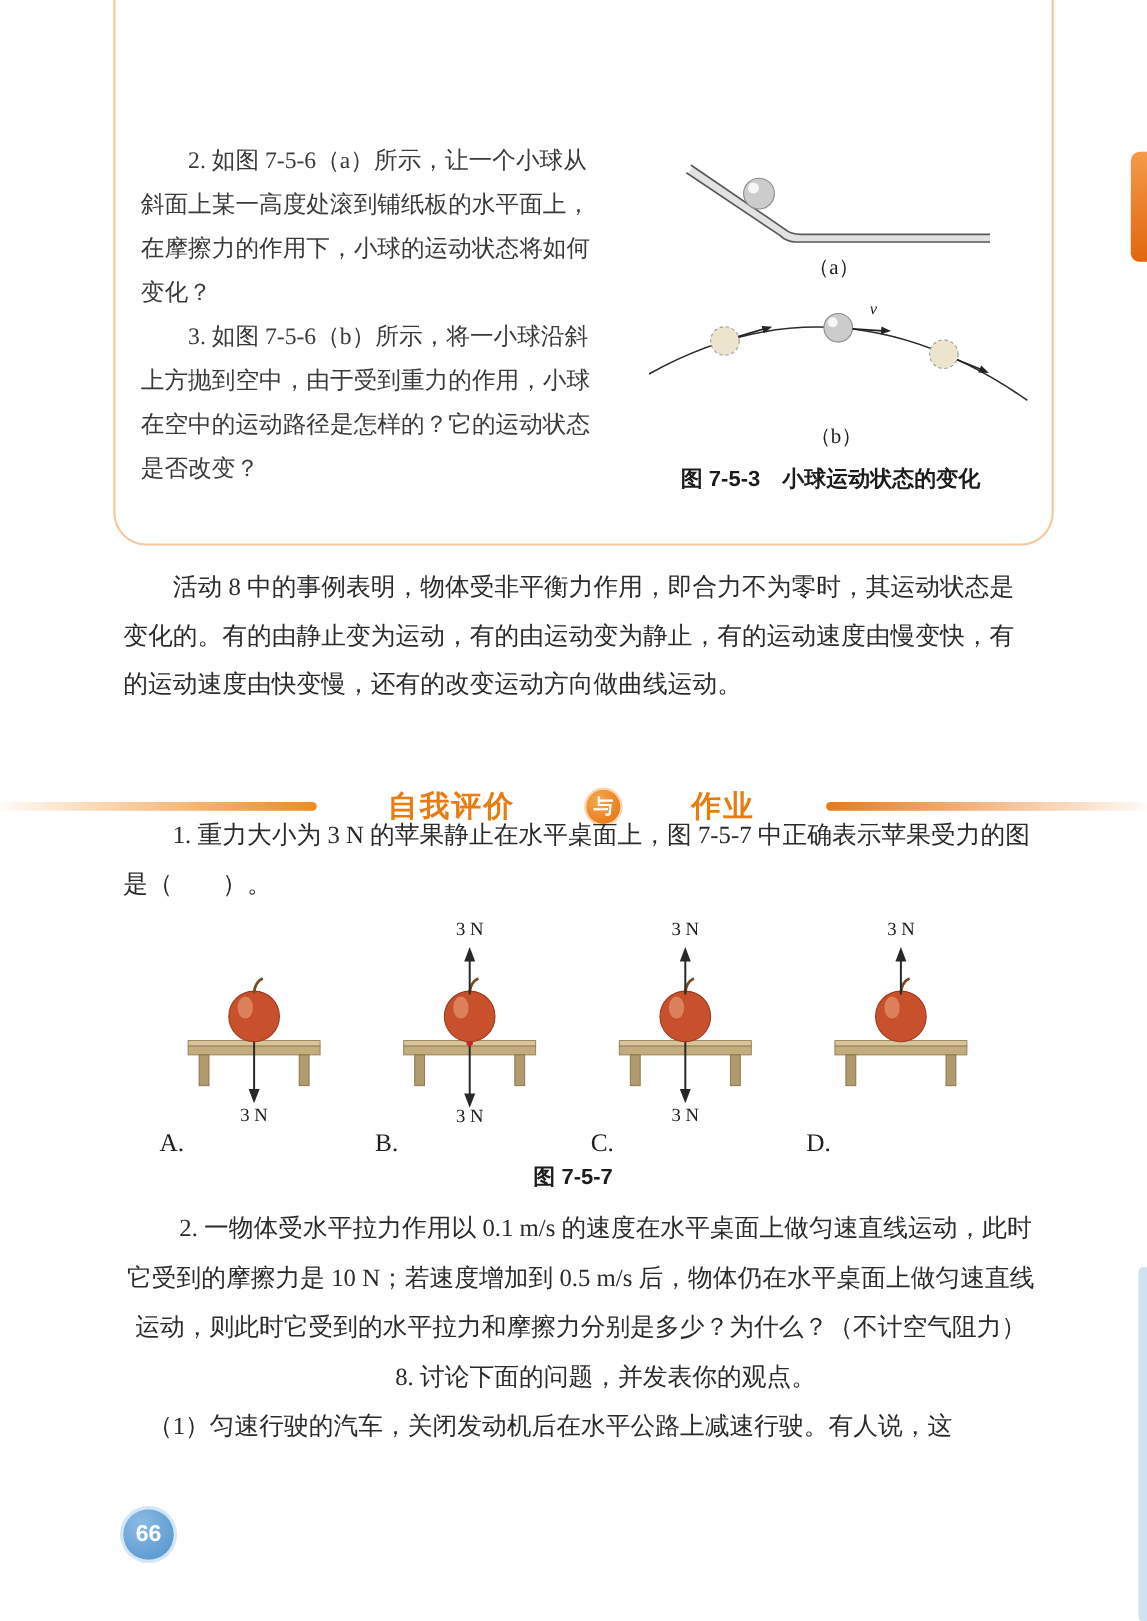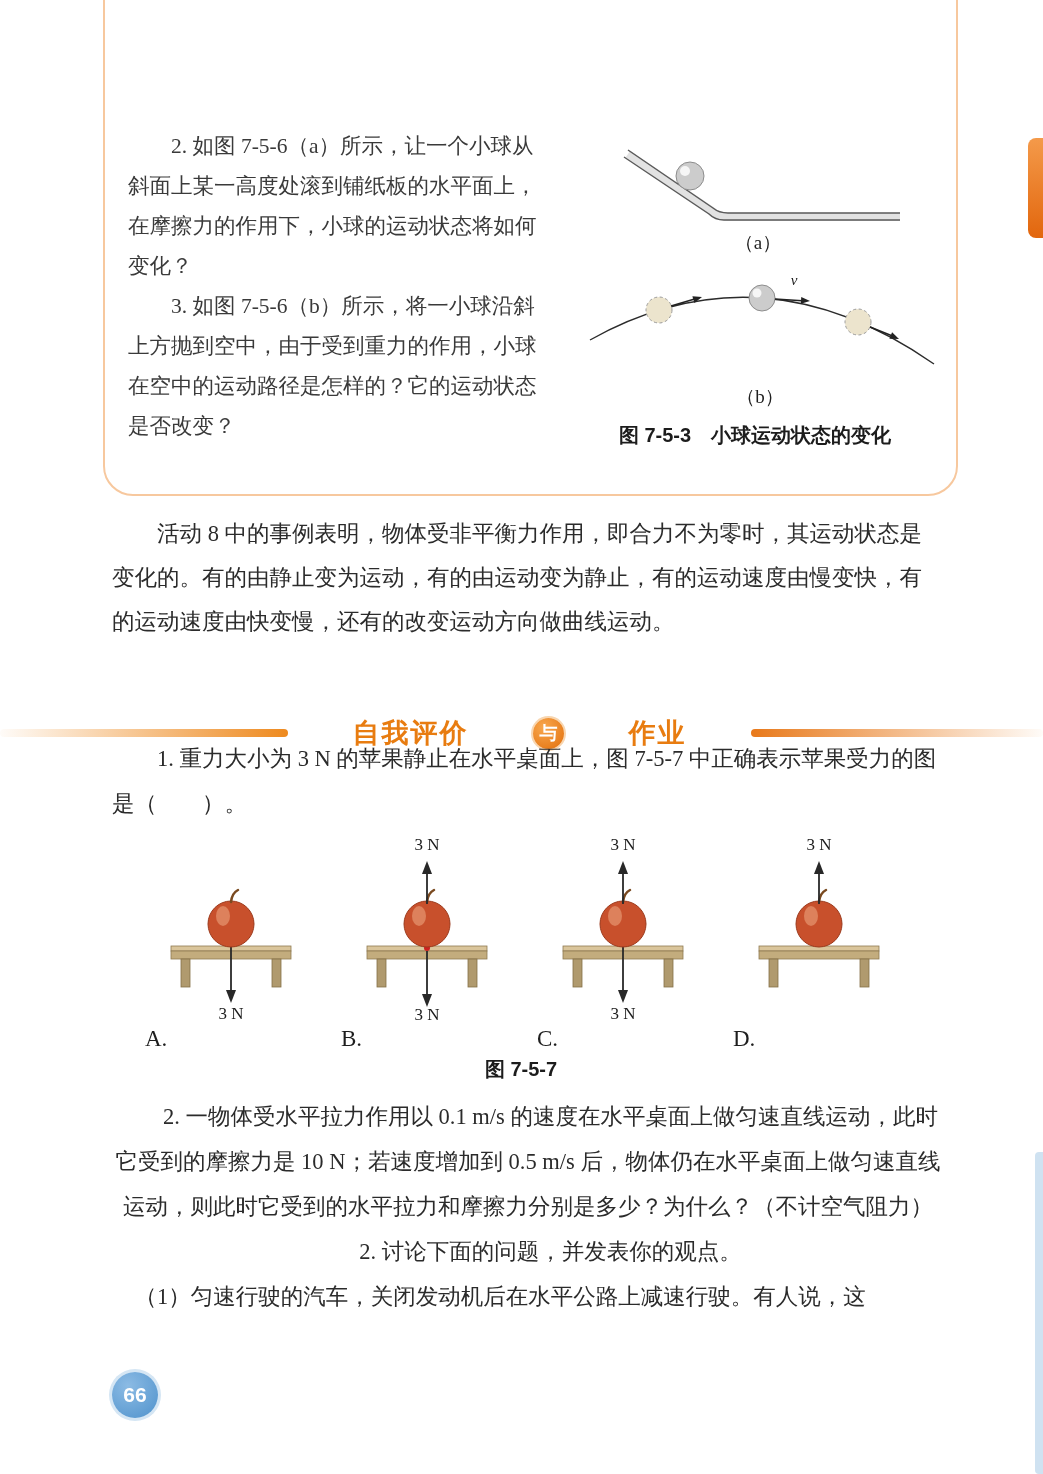--- a/index.html
+++ b/index.html
@@ -209,19 +209,19 @@
       </svg>
       <div class="option-letter">D.</div>
     </div>
 
   </div>
 
   <div class="fig7-caption">图 7-5-7</div>
 
   <div class="bottom-text">
     <p class="ind2">2. 一物体受水平拉力作用以 0.1 m/s 的速度在水平桌面上做匀速直线运动，此时它受到的摩擦力是 10 N；若速度增加到 0.5 m/s 后，物体仍在水平桌面上做匀速直线运动，则此时它受到的水平拉力和摩擦力分别是多少？为什么？（不计空气阻力）</p>
-    <p class="ind2">2. 讨论下面的问题，并发表你的观点。</p>
+    <p class="ind2">8. 讨论下面的问题，并发表你的观点。</p>
     <p class="ind1">（1）匀速行驶的汽车，关闭发动机后在水平公路上减速行驶。有人说，这</p>
   </div>
 
   <div class="page-badge">66</div>
 
 </div>
 
 </body></html>

